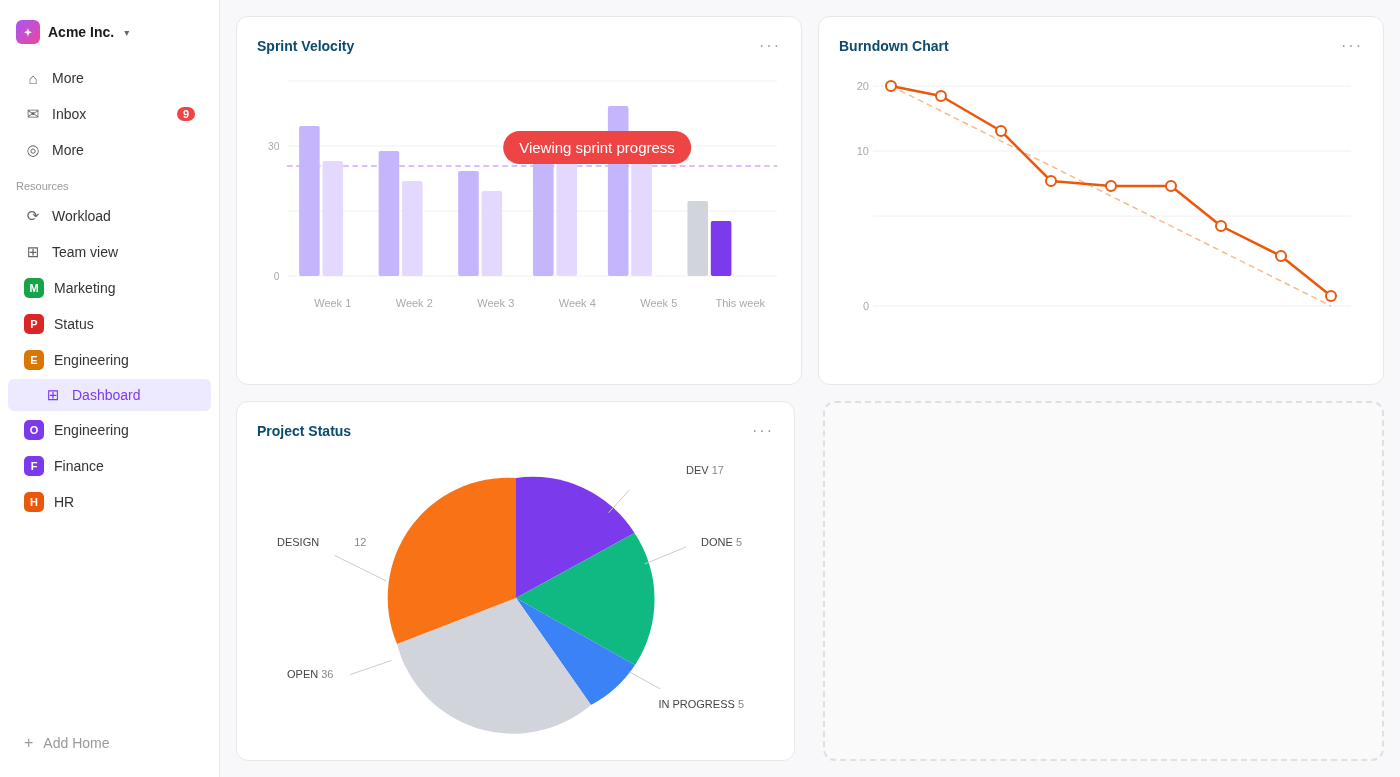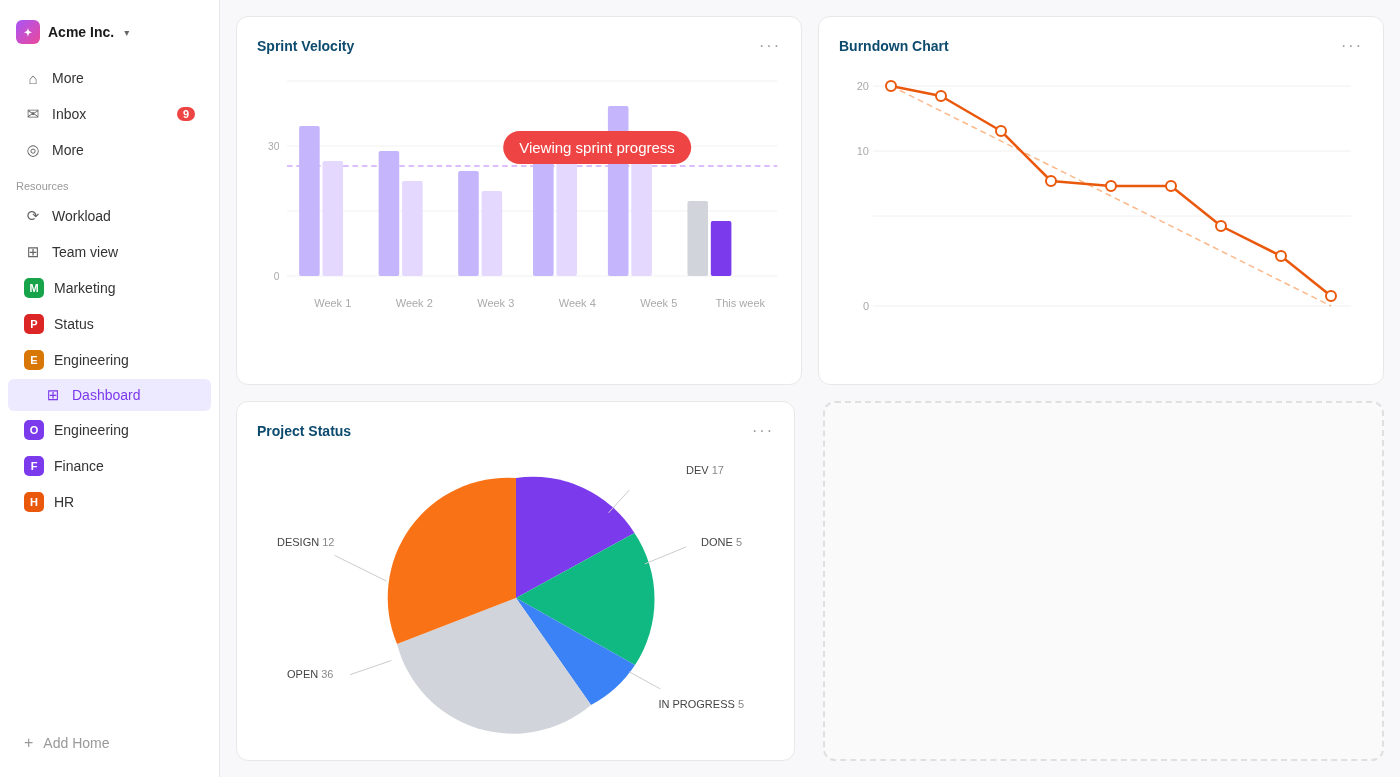--- a/index.html
+++ b/index.html
@@ -401,21 +401,21 @@
         <div style="position:absolute; top:80px; right:32px; font-size:11px; color:#444;">
           DONE <span style="color:#888;">5</span>
         </div>
         <div style="position:absolute; bottom:30px; right:30px; font-size:11px; color:#444;">
           IN PROGRESS <span style="color:#888;">5</span>
         </div>
         <div style="position:absolute; bottom:60px; left:30px; font-size:11px; color:#444;">
           OPEN <span style="color:#888;">36</span>
         </div>
         <div style="position:absolute; top:80px; left:20px; font-size:11px; color:#444;">
-          DESIGN <span style="color:#888;">12</span>
+          DESIGN <span style="color:#888;margin-left:32px;">12</span>
         </div>
 
         <svg style="position:absolute;top:0;left:0;width:100%;height:100%;pointer-events:none;">
           <line x1="72%" y1="12%" x2="68%" y2="20%" stroke="#ccc" stroke-width="1"></line>
           <line x1="83%" y1="32%" x2="75%" y2="38%" stroke="#ccc" stroke-width="1"></line>
           <line x1="78%" y1="82%" x2="72%" y2="76%" stroke="#ccc" stroke-width="1"></line>
           <line x1="18%" y1="77%" x2="26%" y2="72%" stroke="#ccc" stroke-width="1"></line>
           <line x1="15%" y1="35%" x2="25%" y2="44%" stroke="#ccc" stroke-width="1"></line>
         </svg>
       </div>

